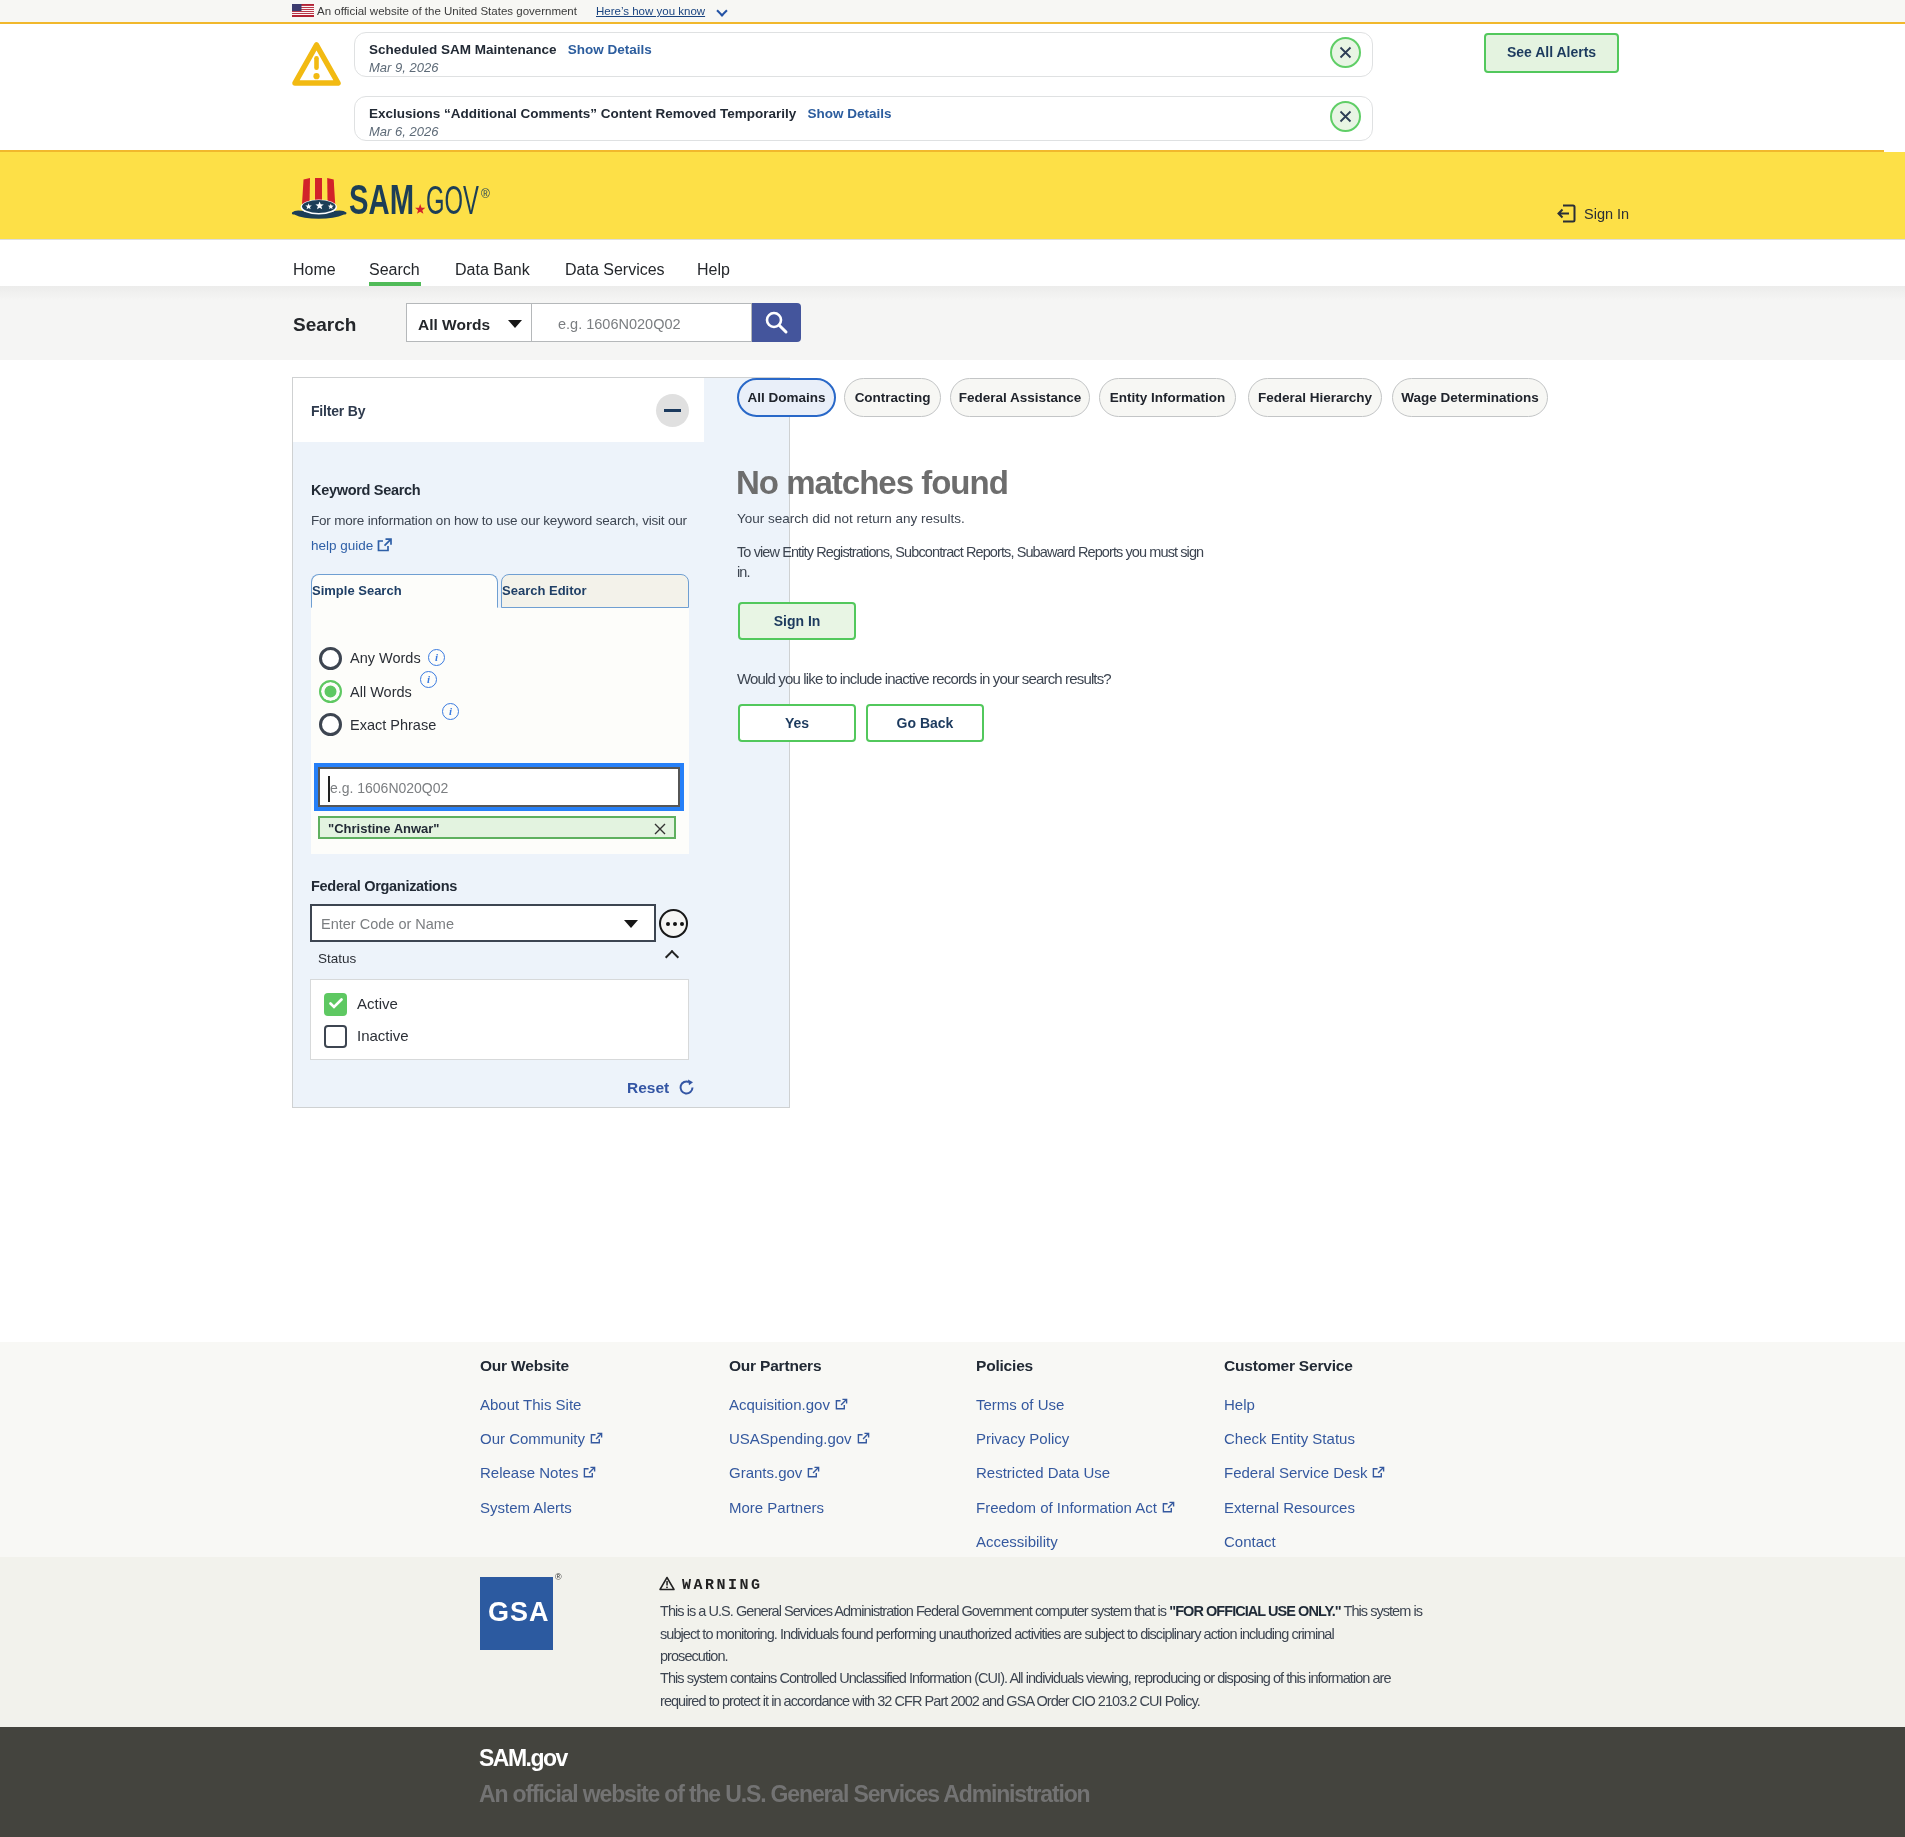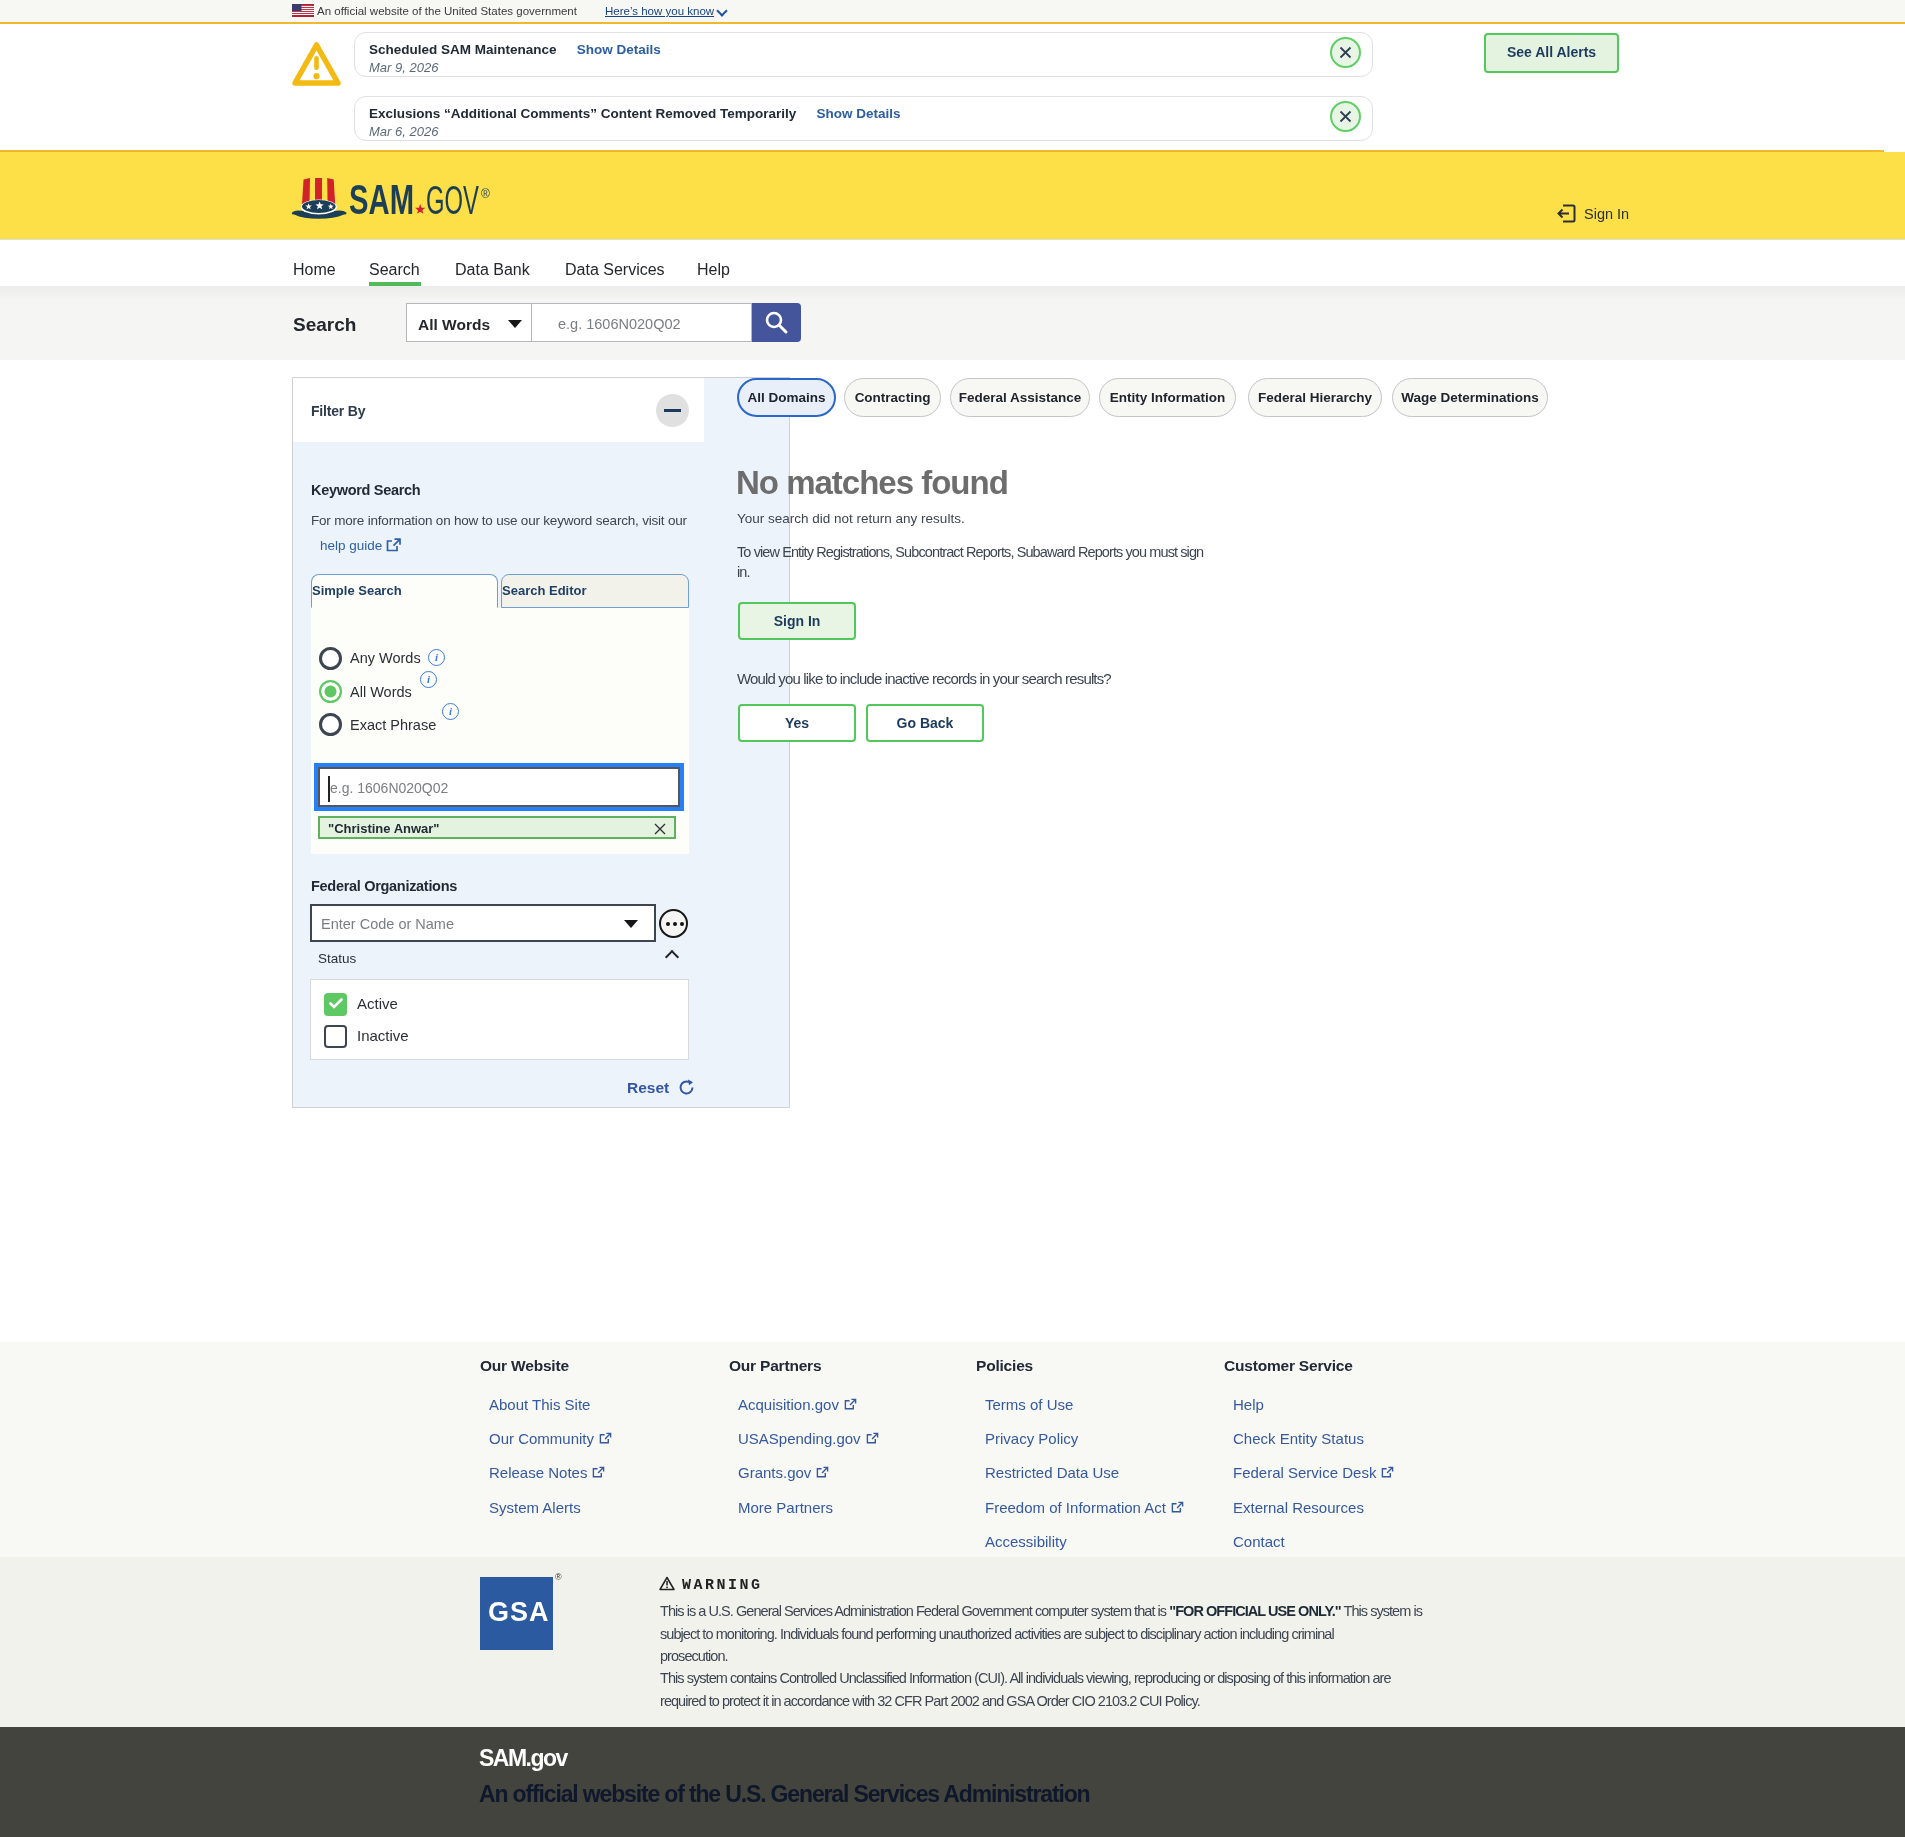--- a/index.html
+++ b/index.html
@@ -1,18 +1,18 @@
 <!DOCTYPE html>
 <html><head>
 <meta charset="utf-8">
 <style>
 * { margin:0; padding:0; box-sizing:border-box; }
 html,body { width:1905px; }
 body { font-family:"Liberation Sans",sans-serif; background:#fff; position:relative; height:1837px; overflow:hidden; color:#3d4551; }
-a { text-decoration:none;margin-left:9px; }
+a { text-decoration:none; }
 .t { position:absolute; line-height:1; white-space:nowrap; }
 
 
 .govbanner { position:absolute; top:0; left:0; width:1905px; height:24px; background:#f7f7f4; border-bottom:2px solid #f1b82c; }
 .govbanner .txt { position:absolute; left:317px; top:6px; font-size:11.5px; color:#3b3b3b; line-height:1; }
 .govbanner .how { position:absolute; left:596px; top:6px; font-size:11.5px; color:#1a4480; text-decoration:underline; line-height:1; }
 .govbanner .caret { position:absolute; left:718px; top:7px; width:8px; height:8px; border-right:2px solid #2453a5; border-bottom:2px solid #2453a5; transform:rotate(45deg); }
 
 
 .alerts { position:absolute; top:24px; left:0; width:1884px; height:128px; background:#fff; border-bottom:2px solid #f1b82c; }
@@ -339,13 +339,13 @@
     <path d="M8 1.5 L15 13.5 L1 13.5 Z" fill="none" stroke="#222" stroke-width="1.5" stroke-linejoin="round"></path>
     <rect x="7.3" y="5" width="1.5" height="4.5" fill="#222"></rect>
     <circle cx="8" cy="11.3" r="0.9" fill="#222"></circle>
   </svg>
 <span class="t wh">WARNING</span>
 <div class="wp" style="top:1600px;">This is a U.S. General Services Administration Federal Government computer system that is <b style="color:#1f2a37;">"FOR OFFICIAL USE ONLY."</b> This system is<br>subject to monitoring. Individuals found performing unauthorized activities are subject to disciplinary action including criminal<br>prosecution.</div>
 <div class="wp" style="top:1667px;">This system contains Controlled Unclassified Information (CUI). All individuals viewing, reproducing or disposing of this information are<br>required to protect it in accordance with 32 CFR Part 2002 and GSA Order CIO 2103.2 CUI Policy.</div>
 
 <div class="darkbar"></div>
 <span class="t" style="left:479px; top:1747px; font-size:23px; font-weight:bold; color:#fff; letter-spacing:-1.5px;">SAM.gov</span>
-<span class="t" style="left:479px; top:1783px; font-size:23px; font-weight:bold; color:#0f172a; letter-spacing:-1.15px;">An official website of the U.S. General Services Administration</span>
+<span class="t" style="left:479px; top:1783px; font-size:23px; font-weight:bold; color:#737373; letter-spacing:-1.15px;">An official website of the U.S. General Services Administration</span>
 
 </body></html>

